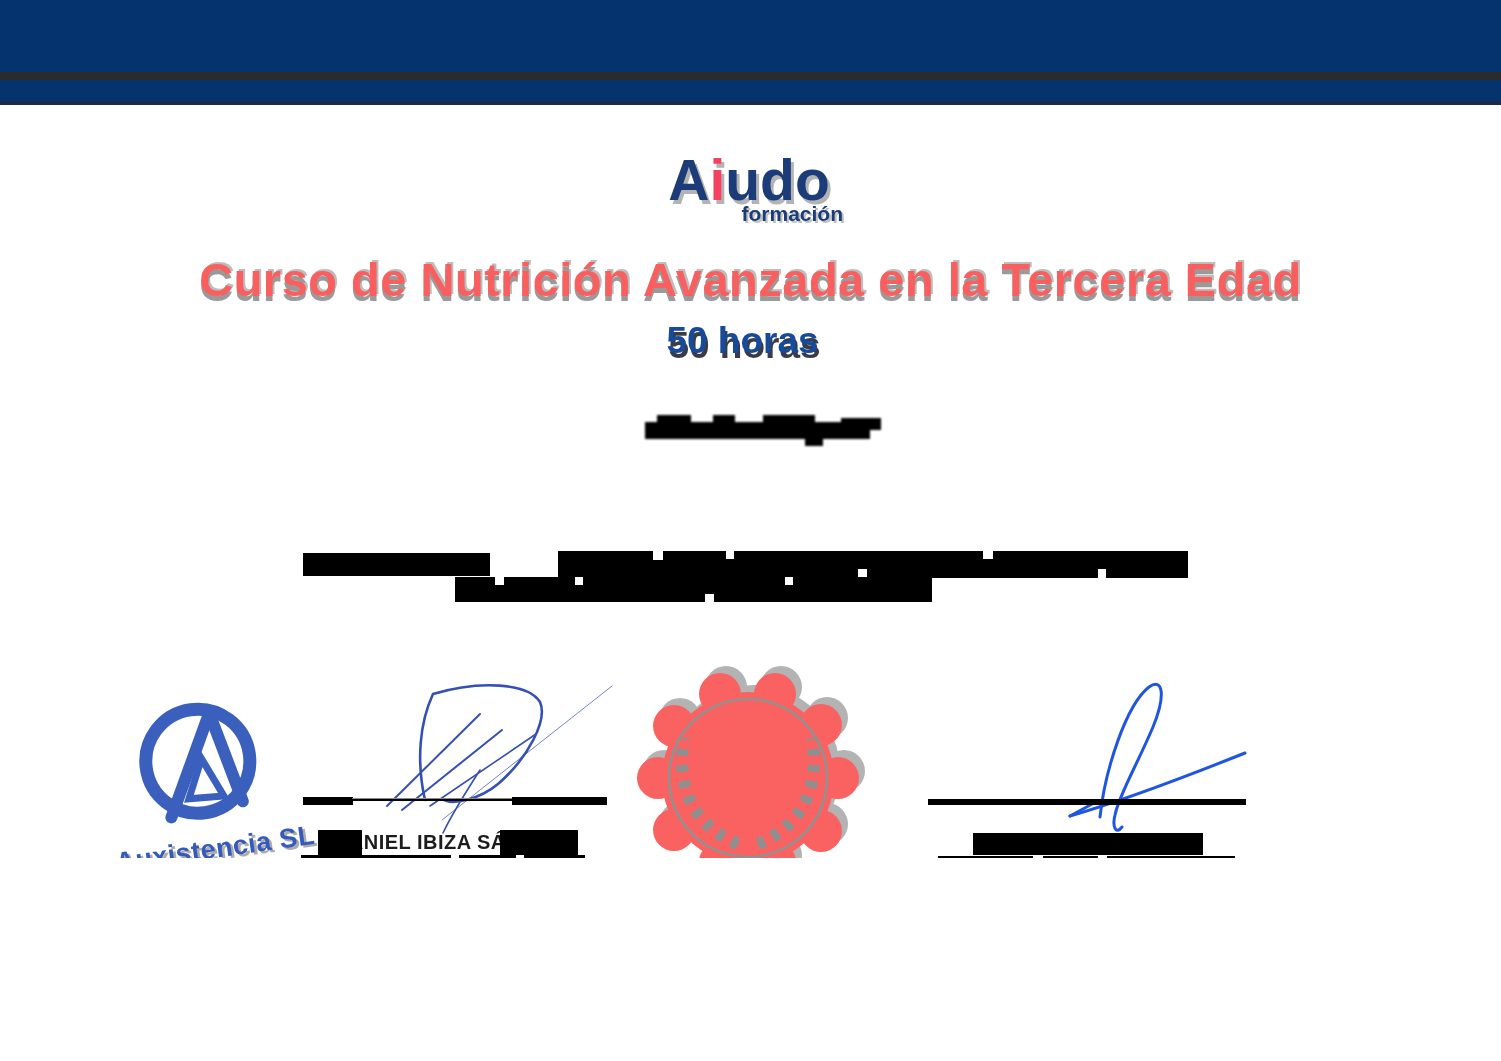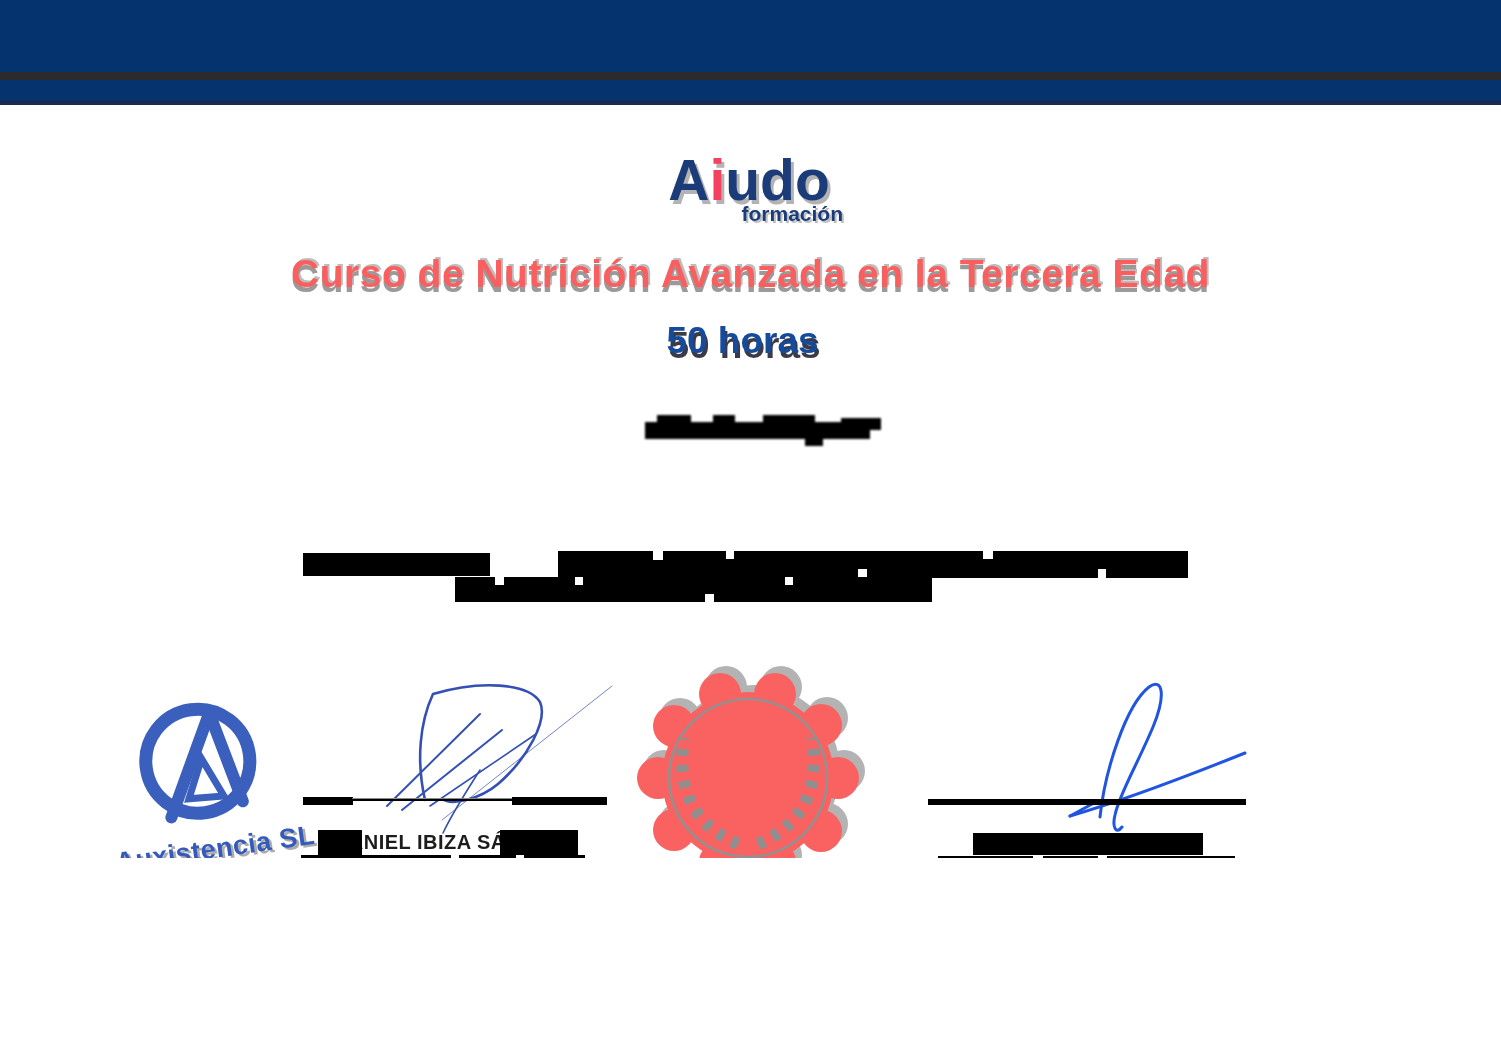--- a/index.html
+++ b/index.html
@@ -16,21 +16,21 @@
   
   .logo{position:absolute;left:649px;top:150px;width:200px;text-align:center;}
   .logo-word{font-size:57px;font-weight:bold;letter-spacing:0px;line-height:60px;
              color:#1b3c78;text-shadow:3px 4px 0 #b3b3b3;}
   .logo-word .i-red{color:#f4415f;}
   .logo-sub{display:block;text-align:right;padding-right:6px;margin-top:-8px;
             font-size:21px;font-weight:bold;color:#1b3c78;text-shadow:2px 2px 0 #c0c0c0;}
 
   
   .course-title{position:absolute;left:0;right:0;top:252px;text-align:center;
-                font-size:39px;font-weight:bold;color:#fa5f5f;letter-spacing:0.5px;
+                font-size:47px;font-weight:bold;color:#fa5f5f;letter-spacing:0.5px;
                 text-shadow:0 5px 0 #9a9a9a, 2px -2px 0 #bdbdbd;}
   .course-hours{position:absolute;left:0;right:16px;top:320px;text-align:center;
                 font-size:37px;font-weight:bold;color:#164a9b;
                 text-shadow:2px 5px 0 rgba(25,25,40,0.85);}
 
   
   .redact{position:absolute;background:#000;}
   .notch{position:absolute;background:#fff;}
   .blurwrap{filter:blur(1.1px);}
 

